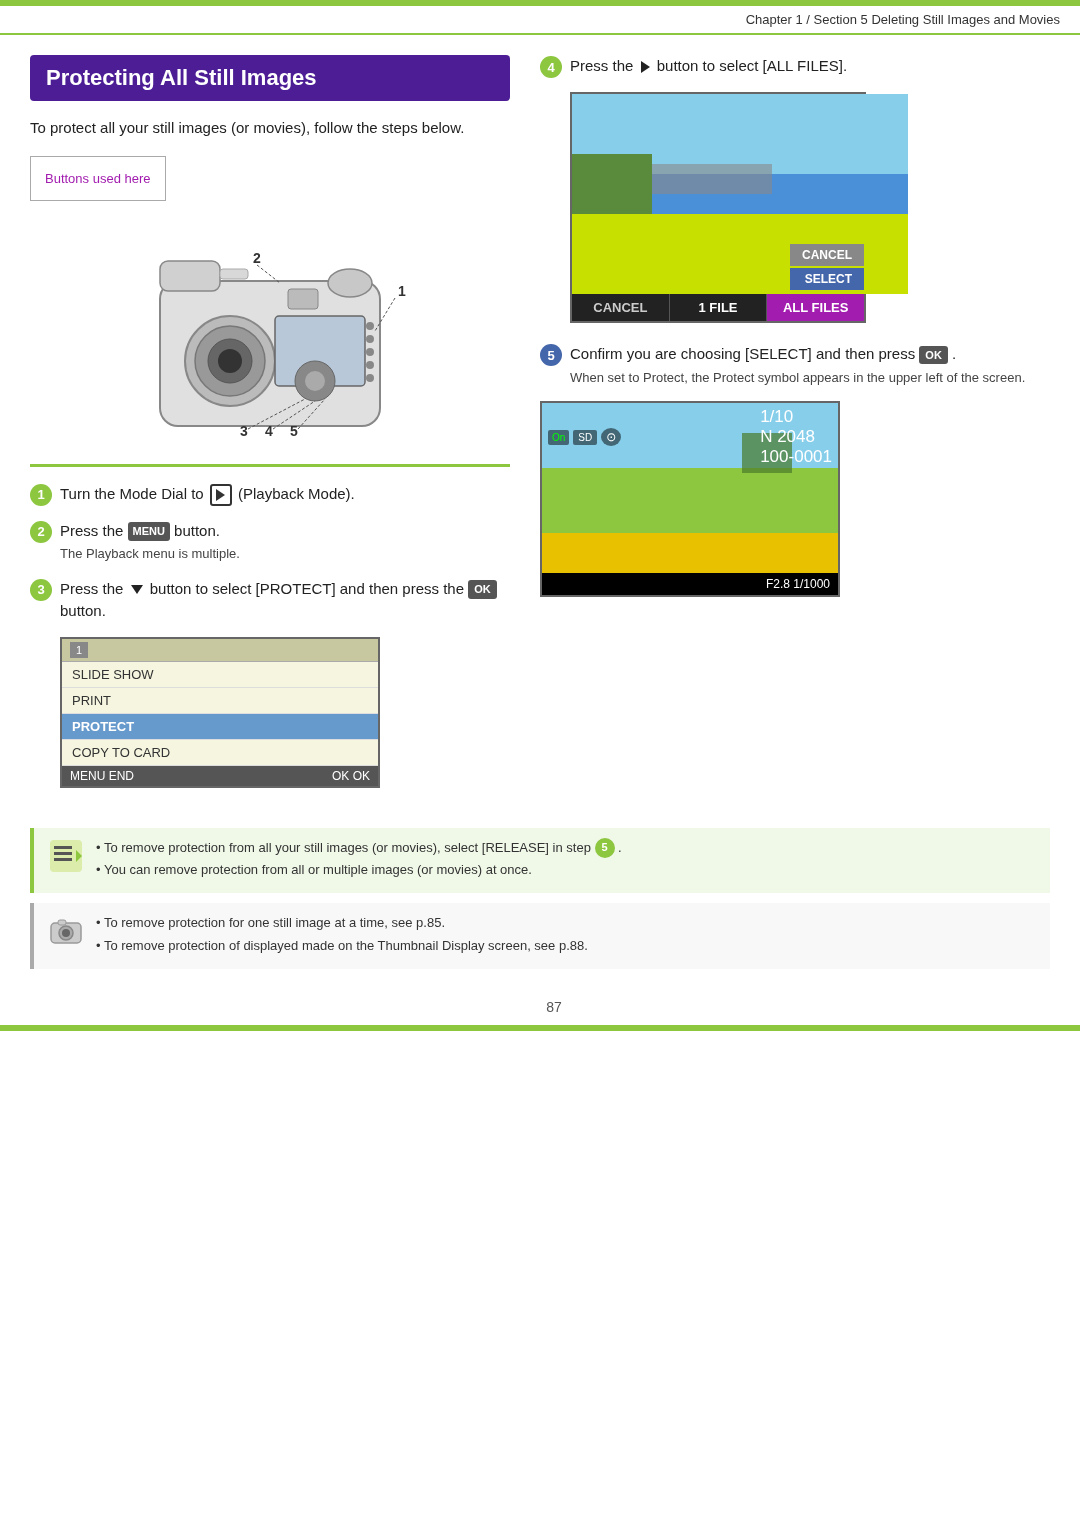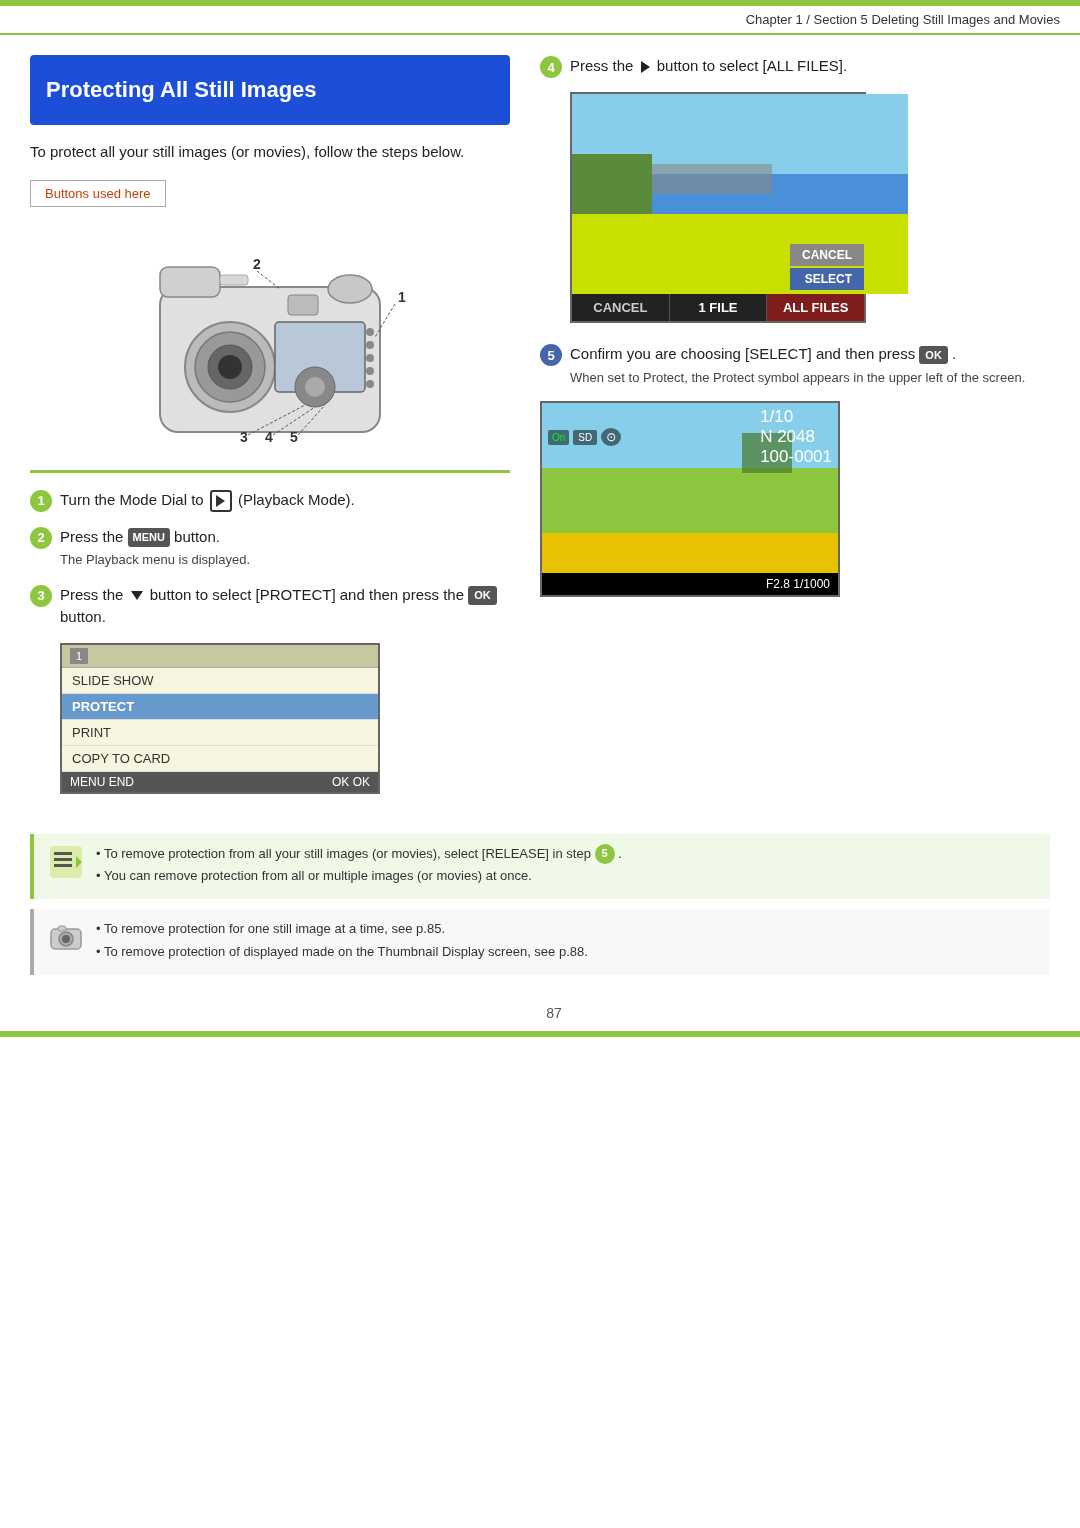--- a/index.html
+++ b/index.html
@@ -37,44 +37,44 @@
       flex: 1;
       max-width: 480px;
     }
 
     .right-col {
       flex: 1;
       max-width: 500px;
     }
 
     .section-title {
-      background: #1d4ed8;
+      background: #4c1d95;
       color: #fff;
       font-size: 22px;
       font-weight: bold;
-      padding: 22px 16px;
+      padding: 10px 16px;
       border-radius: 4px;
       margin-bottom: 16px;
       display: inline-block;
       width: 100%;
     }
 
     .intro-text {
       font-size: 15px;
       margin-bottom: 16px;
       line-height: 1.5;
     }
 
     .buttons-used-box {
       border: 1.5px solid #aaa;
       display: inline-block;
-      padding: 5px 14px;
+      padding: 14px 14px;
       font-size: 13px;
       margin-bottom: 10px;
-      color: #c2410c;
+      color: #a21caf;
     }
 
     .camera-diagram {
       text-align: center;
       margin: 10px 0 20px 0;
     }
 
     .green-divider {
       height: 3px;
       background: #8dc63f;
@@ -209,21 +209,21 @@
       flex: 1;
       text-align: center;
       padding: 6px 0;
       font-size: 13px;
       font-weight: bold;
       color: #fff;
       border-right: 1px solid #555;
     }
 
     .af-btn.cancel { color: #ccc; }
-    .af-btn.allfiles { color: #fff; background: #7f1d1d; border-right: none; }
+    .af-btn.allfiles { color: #fff; background: #a21caf; border-right: none; }
     .af-btn-top {
       position: absolute;
       top: 150px;
       right: 0;
       display: flex;
       flex-direction: column;
       gap: 2px;
     }
     .af-top-btn {
       background: #4466aa;
@@ -503,41 +503,41 @@
           </span>
         (Playback Mode).
       </div>
     </div>
 
     
     <div class="step">
       <span class="step-num">2</span>
       <div class="step-text">
         Press the <span class="menu-badge">MENU</span> button.
-        <div class="step-sub">The Playback menu is displayed.</div>
+        <div class="step-sub">The Playback menu is multiple.</div>
       </div>
     </div>
 
     
     <div class="step">
       <span class="step-num">3</span>
       <div class="step-text">
         Press the <span class="triangle-down"></span> button to select [PROTECT]
         and then press the <span class="ok-badge">OK</span> button.
       </div>
     </div>
 
     
     <div class="menu-screen" style="margin-left:30px;">
       <div class="menu-header">
         <span class="menu-tab">1</span>
       </div>
       <div class="menu-item">SLIDE SHOW</div>
+      <div class="menu-item">PRINT</div>
       <div class="menu-item selected">PROTECT</div>
-      <div class="menu-item">PRINT</div>
       <div class="menu-item">COPY TO CARD</div>
       <div class="menu-footer">
         <span>MENU END</span>
         <span>OK OK</span>
       </div>
     </div>
 
   </div>
 
   <div class="right-col">

